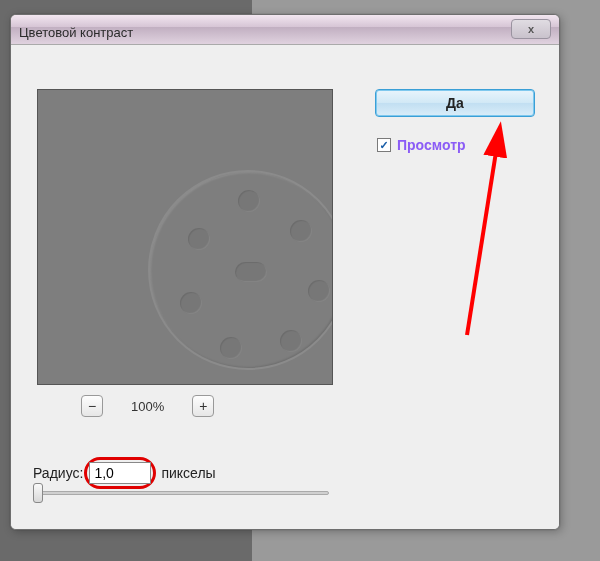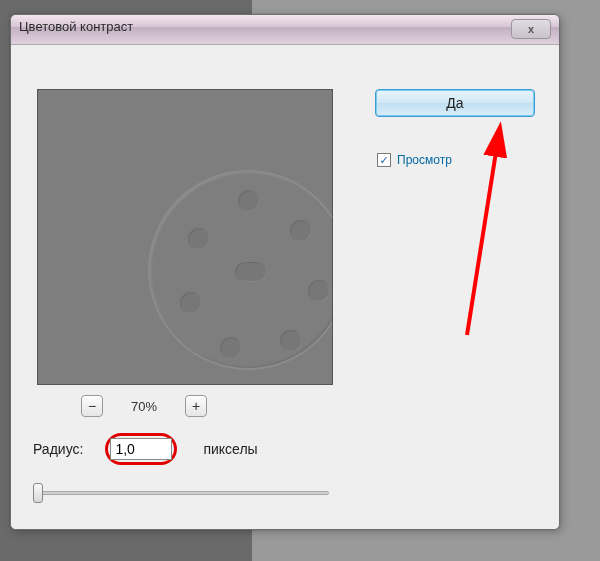--- a/index.html
+++ b/index.html
@@ -21,21 +21,21 @@
       border: 1px solid #6e6e6e;
       box-shadow: 0 0 0 1px rgba(0,0,0,0.05), 2px 2px 8px rgba(0,0,0,0.25);
       border-radius: 6px;
       overflow: hidden;
       background: #e9e9e9;
     }
     .titlebar {
       height: 30px;
       background: linear-gradient(to bottom, #f2e6f0 0%, #d7c6d6 40%, #c0aec0 40%, #e0d2df 100%);
       display: flex;
-      align-items: flex-start;
+      align-items: flex-end;
       padding: 4px 8px;
       border-bottom: 1px solid #aaa;
       position: relative;
     }
     .titlebar-title {
       font-size: 13px;
       color: #2b2b2b;
     }
     .close-btn {
       position: absolute;
@@ -118,24 +118,24 @@
       font-size: 14px;
       color: #333;
     }
     .zoom-level {
       font-size: 13px;
       color: #333;
     }
     .radius-row {
       position: absolute;
       left: 22px;
-      top: 388px;
-      display: flex;
-      align-items: center;
-      gap: 22px;
+      top: 412px;
+      display: flex;
+      align-items: center;
+      gap: 1px;
     }
     .radius-label {
       font-size: 14px;
       color: #222;
     }
     .radius-input-wrap {
       border: 3px solid #e00000;
       border-radius: 16px;
       padding: 2px;
     }
@@ -174,21 +174,22 @@
       border-radius: 3px;
       cursor: pointer;
     }
     .right-panel {
       position: absolute;
       right: 24px;
       top: 44px;
       width: 160px;
       display: flex;
       flex-direction: column;
-      gap: 28px;
+      gap: 12px;
+      font-weight: bold;
     }
     .dlg-button {
       height: 28px;
       border: 1px solid #8a8a8a;
       border-radius: 4px;
       background: linear-gradient(to bottom, #fafafa 0%, #ededed 48%, #dedede 52%, #eaeaea 100%);
       font-size: 14px;
       cursor: pointer;
       display: flex;
       align-items: center;
@@ -213,22 +214,22 @@
       border: 1px solid #7a7a7a;
       background: #fff;
       display: flex;
       align-items: center;
       justify-content: center;
       font-size: 11px;
       color: #1a5ea8;
       cursor: pointer;
     }
     .checkbox-label {
-      font-size: 12px;
-      color: #0369a1;
+      font-size: 14px;
+      color: #8b5cf6;
     }
     .red-arrow {
       position: absolute;
       right: 40px;
       top: 70px;
       pointer-events: none;
     }
   </style>
 </head>
 <body>
@@ -256,21 +257,21 @@
           <div class="emboss-dot" style="left:38px; top:56px;"></div>
           <div class="emboss-dot" style="left:85px; top:90px; width:32px; height:20px; border-radius:10px;"></div>
         </div>
       </div>
     </div>
 
     <div class="zoom-controls">
       <div class="zoom-btn">
         <span>−</span>
       </div>
-      <span class="zoom-level">70%</span>
+      <span class="zoom-level">100%</span>
       <div class="zoom-btn">
         <span>+</span>
       </div>
     </div>
 
     <div class="radius-row">
       <span class="radius-label">Радиус:</span>
       <span class="radius-input-wrap">
         <input class="radius-input" value="1,0" style="">
       </span>

